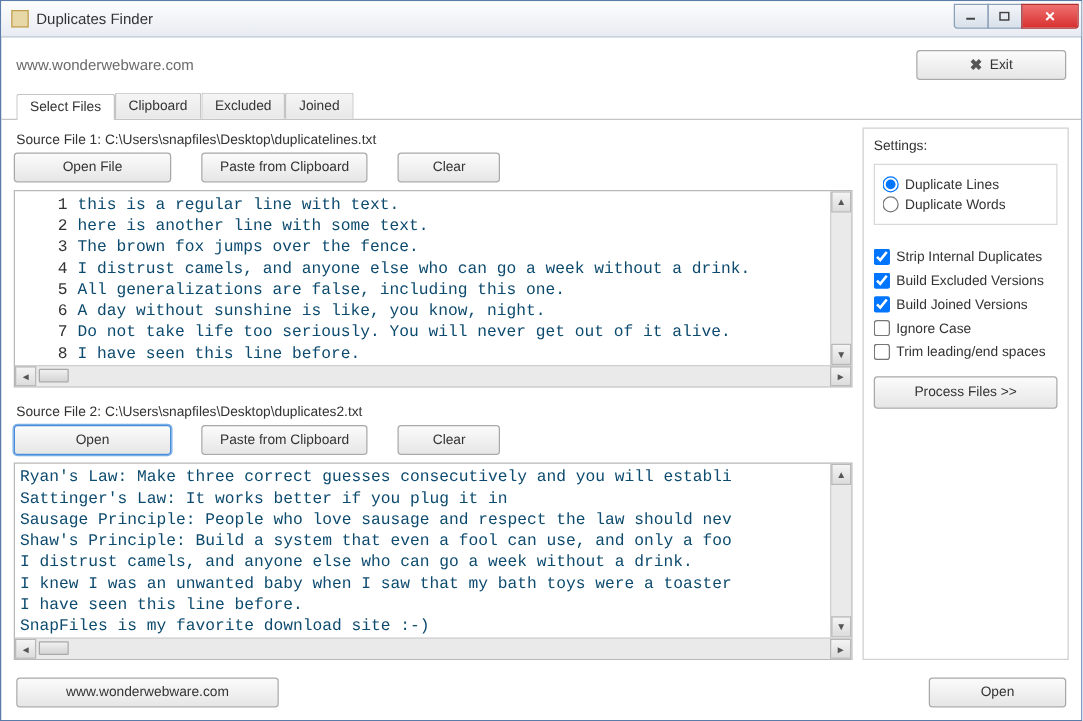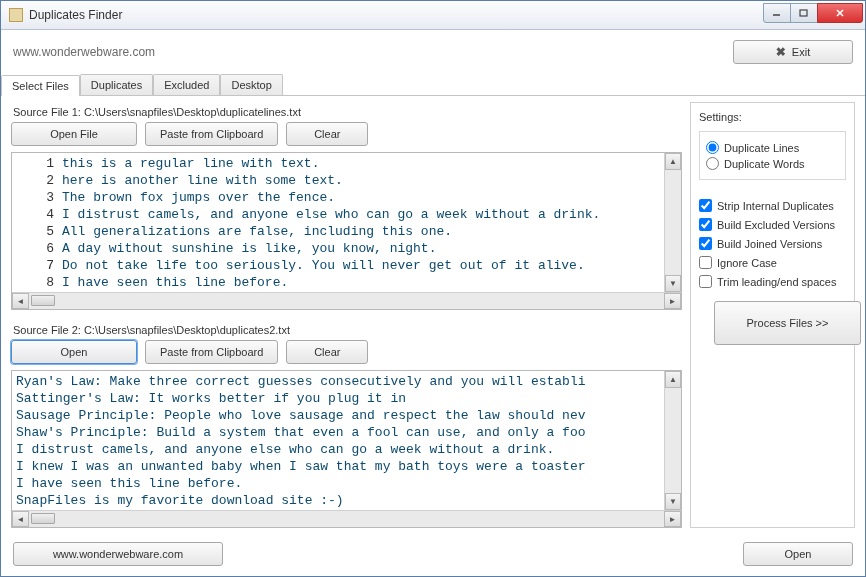--- a/index.html
+++ b/index.html
@@ -15,50 +15,50 @@
 .win-btn.min { border-bottom-left-radius: 3px; }
 .win-btn.close { width: 46px; background: linear-gradient(#f07070, #d83030); color: #fff; font-weight: bold; border-color: #b03030; border-bottom-right-radius: 3px; }
 .win-btn svg { width: 10px; height: 8px; }
 
 .top-row { display: flex; justify-content: space-between; align-items: center; padding: 10px 12px 8px 12px; }
 .url-label { color: #6a6a6a; font-size: 12px; }
 .btn { height: 24px; padding: 0 14px; background: linear-gradient(#fbfbfb, #e6e6e6); border: 1px solid #a8a8a8; border-radius: 3px; font-size: 11px; color: #333; display: inline-flex; align-items: center; justify-content: center; cursor: default; }
 .exit-btn { min-width: 120px; }
 .exit-btn .x { margin-right: 6px; font-weight: bold; color: #555; font-size: 12px; }
 
-.tab-row { display: flex; border-bottom: 1px solid #c4c4c4; margin-top: 2px; align-items: center; }
+.tab-row { display: flex; padding-left: 12px; border-bottom: 1px solid #c4c4c4; margin-top: 2px; align-items: center; }
 .tab { padding: 4px 10px; border: 1px solid #c4c4c4; background: linear-gradient(#f5f5f5, #e8e8e8); font-size: 11px; color: #333; border-bottom: none; margin-right: 0; border-top-left-radius: 2px; border-top-right-radius: 2px; }
 .tab.active { background: #fff; position: relative; top: 1px; }
 
 .content { flex: 1; display: flex; padding: 6px 10px 6px 10px; gap: 8px; }
 .left { flex: 1; display: flex; flex-direction: column; }
 .right { width: 165px; border: 1px solid #d0d0d0; padding: 8px 8px; display: flex; flex-direction: column; }
 
 .file-section { display: flex; flex-direction: column; }
 .fs-label { font-size: 11px; color: #333; margin: 4px 0 4px 2px; }
-.btn-row { display: flex; gap: 8px; margin-bottom: 6px; }
+.btn-row { display: flex; gap: 24px; margin-bottom: 6px; }
 .btn-row .btn { min-width: 126px; }
 
 .editor-wrap { border: 1px solid #b8b8b8; background: #fff; position: relative; display: flex; flex-direction: column; }
 .editor { flex: 1; overflow: hidden; display: flex; }
 .gutter { width: 46px; text-align: right; padding: 2px 4px 2px 0; font-family: "Courier New", monospace; font-size: 13px; color: #333; line-height: 17px; }
 .code { flex: 1; padding: 2px 0 2px 4px; font-family: "Courier New", monospace; font-size: 13px; color: #0c4a6e; line-height: 17px; white-space: nowrap; overflow: hidden; }
 .vscroll { width: 17px; background: #eaeaea; border-left: 1px solid #d0d0d0; display: flex; flex-direction: column; }
 .vscroll .arrow { height: 17px; background: linear-gradient(#f4f4f4,#dcdcdc); border: 1px solid #b8b8b8; display:flex; align-items:center; justify-content:center; font-size:8px; color:#555;}
 .vscroll .thumb { flex:1; }
 .hscroll { height: 17px; background: #eaeaea; border-top: 1px solid #d0d0d0; display:flex; }
 .hscroll .arrow { width: 17px; background: linear-gradient(#f4f4f4,#dcdcdc); border:1px solid #b8b8b8; display:flex; align-items:center; justify-content:center; font-size:8px; color:#555;}
 .hscroll .htrack { flex:1; position:relative; }
 .hscroll .hthumb { position:absolute; left:2px; top:2px; width:24px; height:11px; background: linear-gradient(#f0f0f0,#d4d4d4); border:1px solid #a8a8a8; border-radius:1px;}
 
 .right h4 { font-size: 11px; font-weight: normal; color: #333; margin-bottom: 8px; }
 .right fieldset { border: 1px solid #d8d8d8; padding: 6px 6px; margin-bottom: 16px; }
 .opt { display: flex; align-items: center; margin: 3px 0; font-size: 11px; color: #333; }
 .opt input { margin-right: 5px; }
-.process-btn { margin-top: 10px; width: 100%; height: 44px; margin-left: 15px; }
+.process-btn { margin-top: 10px; width: 100%; height: 26px; }
 
 .bottom { display: flex; justify-content: space-between; padding: 8px 12px 10px 12px; }
 .bottom-left { display: flex; gap: 8px; }
 .bottom .btn { min-width: 130px; }
 .bottom .btn.wide2 { min-width: 210px; }
 </style>
 </head>
 <body>
 
 <div class="window">
@@ -88,23 +88,23 @@
   <div class="top-row">
     <div class="url-label">www.wonderwebware.com</div>
     <div class="btn exit-btn">
         <span class="x">✖</span>
         <span>Exit</span>
       </div>
   </div>
 
   <div class="tab-row">
     <div class="tab active">Select Files</div>
-    <div class="tab">Duplicates</div>
+    <div class="tab">Clipboard</div>
     <div class="tab">Excluded</div>
-    <div class="tab">Desktop</div>
+    <div class="tab">Joined</div>
   </div>
 
   <div class="content">
     <div class="left">
       <div class="file-section">
         <div class="fs-label">Source File 1: C:\Users\snapfiles\Desktop\duplicatelines.txt</div>
         <div class="btn-row">
           <div class="btn">Open File</div>
           <div class="btn">Paste from Clipboard</div>
           <div class="btn" style="min-width:82px">Clear</div>

